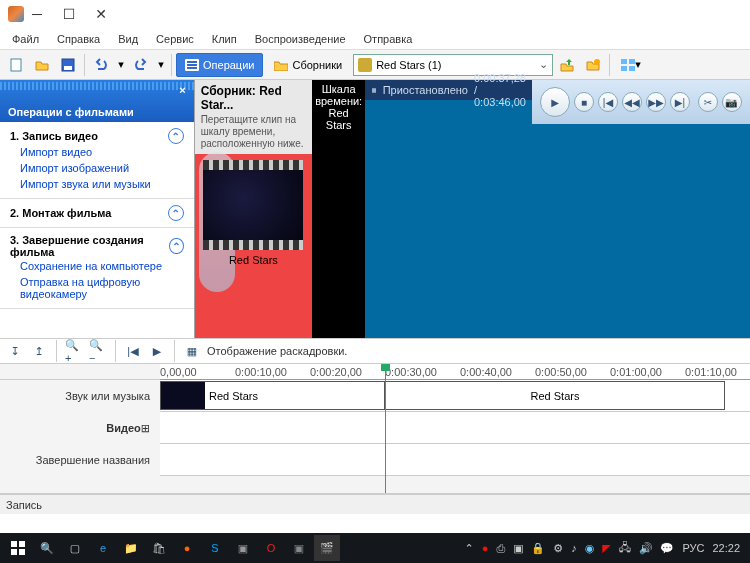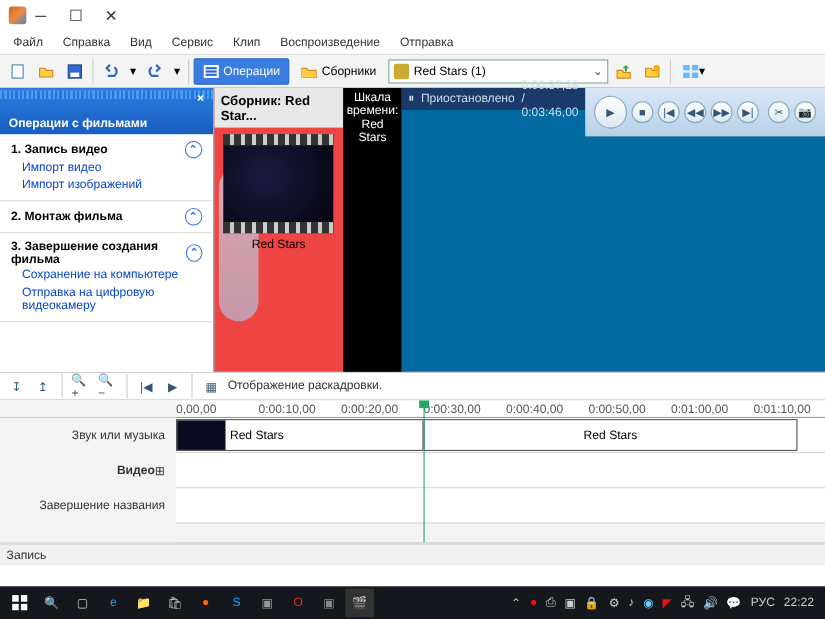--- a/index.html
+++ b/index.html
@@ -175,40 +175,42 @@
       <span>Операции с фильмами</span>
       <span class="close">×</span>
     </div>
     <div class="task-sec">
       <h3>
           <span>1. Запись видео</span>
           <span class="chev">⌃</span>
         </h3>
       <a>Импорт видео</a>
       <a>Импорт изображений</a>
+      <a>Импорт звука или музыки</a>
     </div>
     <div class="task-sec">
       <h3>
           <span>2. Монтаж фильма</span>
           <span class="chev">⌃</span>
         </h3>
     </div>
     <div class="task-sec">
       <h3>
           <span>3. Завершение создания фильма</span>
           <span class="chev">⌃</span>
         </h3>
       <a>Сохранение на компьютере</a>
       <a>Отправка на цифровую видеокамеру</a>
     </div>
   </div>
 
   <div class="collection" style="position:relative">
     <div class="coll-hdr">
       <b>Сборник: Red Star...</b>
+      <p>Перетащите клип на шкалу времени, расположенную ниже.</p>
     </div>
     <div class="film-reel"></div>
     <div class="coll-body">
       <div class="film-thumb">
         <div class="strip"></div>
         <div class="img"></div>
         <div class="strip"></div>
         <div class="label">Red Stars</div>
       </div>
     </div>

